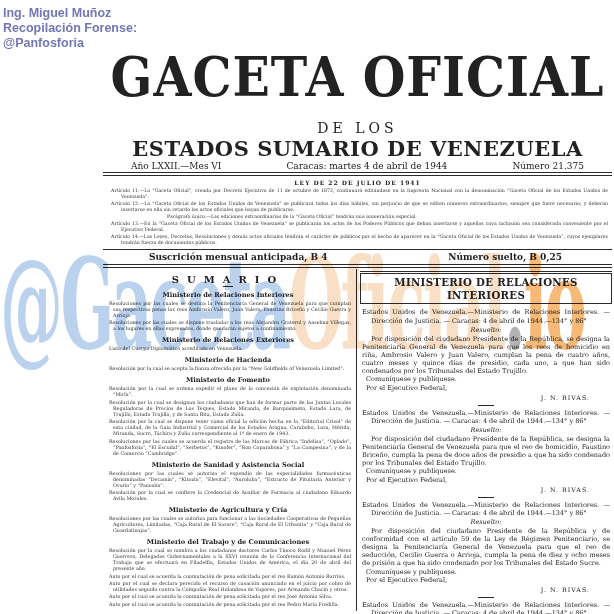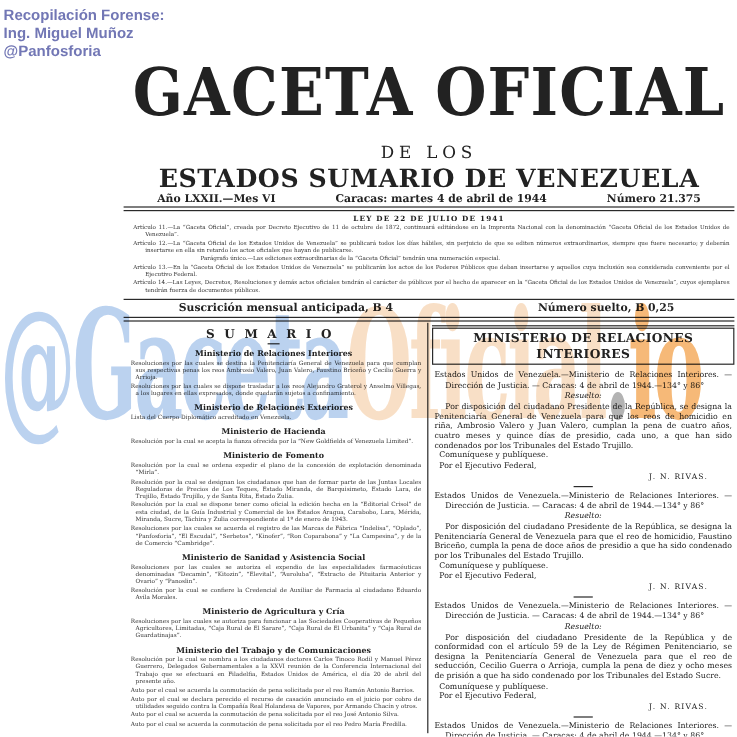--- a/index.html
+++ b/index.html
@@ -10,21 +10,21 @@
   .annotation{position:absolute;left:3px;top:6px;font-family:"Liberation Sans",sans-serif;
               font-weight:bold;font-size:12.5px;line-height:1.2;color:#7277b5;z-index:2;}
 
   
   .doc{position:absolute;left:103px;top:44px;width:509px;z-index:1;}
 
   .gtitle{font-size:49px;font-weight:bold;text-align:center;letter-spacing:1px;line-height:1.0;
           transform:scaleY(1.12);transform-origin:center top;margin-top:6px;}
   .delos{font-size:14px;font-weight:normal;text-align:center;letter-spacing:4px;margin-top:21px;}
   .country{font-size:21px;font-weight:bold;text-align:center;letter-spacing:0.5px;margin-top:2px;line-height:1;}
-  .daterow{display:flex;justify-content:space-between;font-size:9px;font-weight:bold;
+  .daterow{display:flex;justify-content:space-between;font-size:9px;font-weight:normal;
            padding:2px 28px 1px 28px;}
   .rule{height:1px;background:#2a2a2a;}
   .rule.gap{margin-top:1.5px;}
 
   .lawblock{padding:1px 4px 2px 4px;}
   .law-h{font-size:6px;font-weight:bold;text-align:center;letter-spacing:1px;margin:2px 0 2px 0;}
   .law-p{font-size:4.7px;line-height:1.3;text-align:justify;margin:0 0 1px 0;
          padding-left:14px;text-indent:-10px;color:#333;}
   .law-par{padding-left:60px;text-indent:0;}
 
@@ -62,22 +62,22 @@
   .wm-peach{color:#f8dcc0;}
   .wm-dot{color:#ababab;}
   .wm-orange{color:#f5b269;}
 </style>
 </head>
 <body>
 
 <div class="canvas">
 
   <div class="annotation">
+    <div>Ing. Miguel Muñoz</div>
     <div>Recopilación Forense:</div>
-    <div>Ing. Miguel Muñoz</div>
     <div>@Panfosforia</div>
   </div>
 
   <div class="doc">
 
     <div>
       <div class="gtitle">GACETA OFICIAL</div>
       <div class="delos">DE LOS</div>
       <div class="country">ESTADOS SUMARIO DE VENEZUELA</div>
       <div class="daterow">

